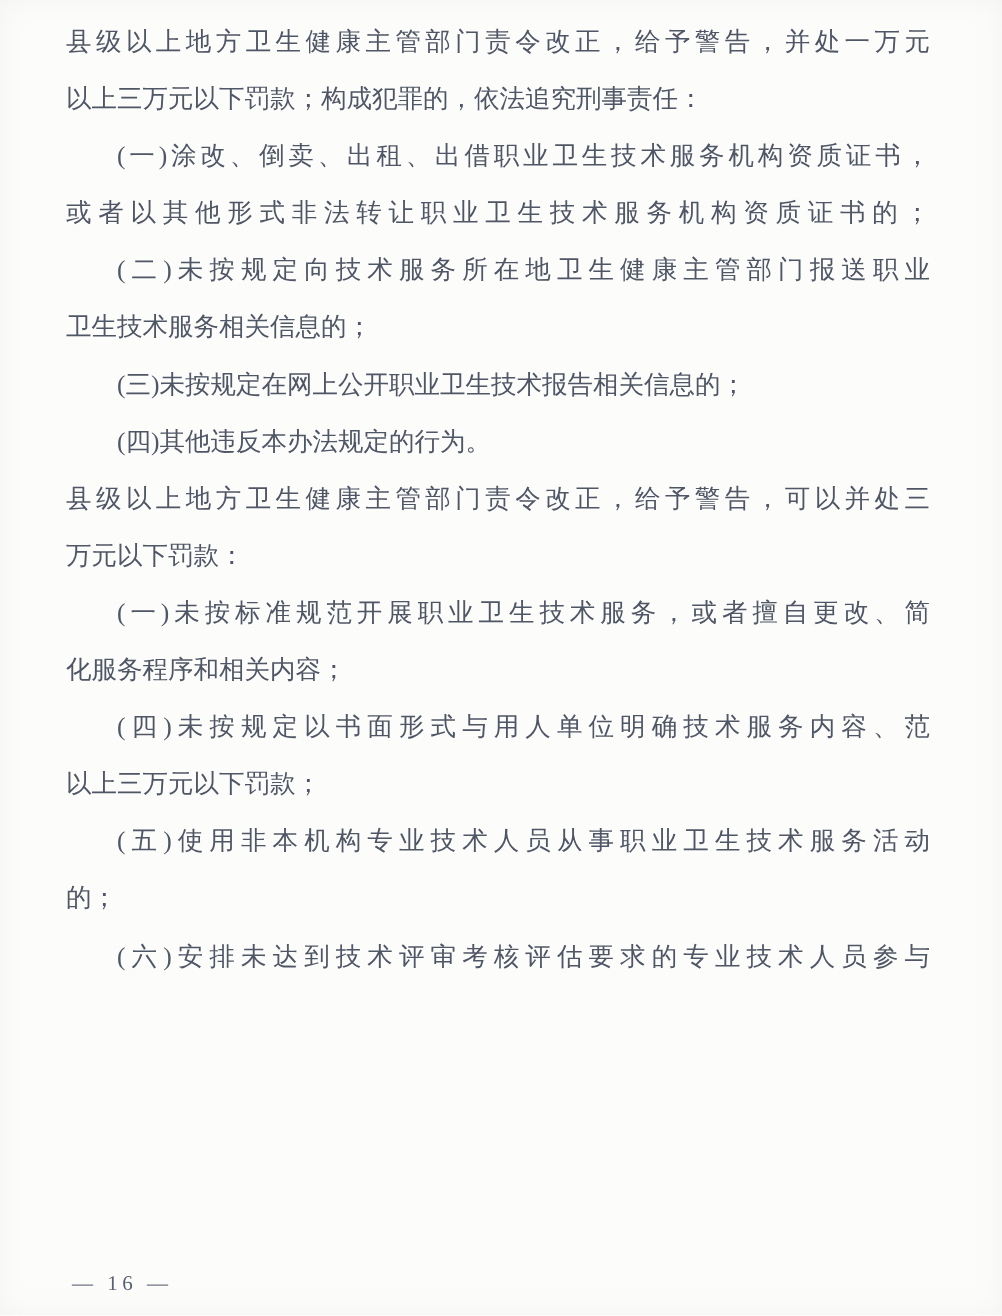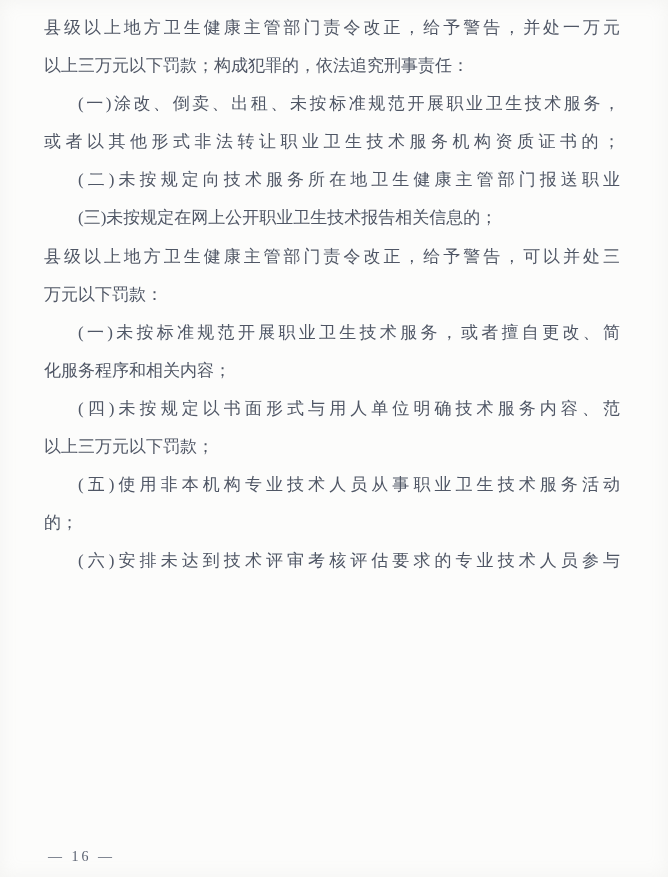--- a/index.html
+++ b/index.html
@@ -52,24 +52,26 @@
     font-family: "Liberation Serif", "DejaVu Serif", serif;
   }
 </style>
 </head>
 <body>
 
 <div class="page">
   <div class="doc-body" id="lines-container">
       <div class="line fill"><span>县级以上地方卫生健康主管部门责令改正，给予警告，并处一万元</span></div>
       <div class="line"><span>以上三万元以下罚款；构成犯罪的，依法追究刑事责任：</span></div>
-      <div class="line fill indent"><span>(一)涂改、倒卖、出租、未按标准规范开展职业卫生技术服务，</span></div>
+      <div class="line fill indent"><span>(一)涂改、倒卖、出租、出借职业卫生技术服务机构资质证书，</span></div>
       <div class="line fill"><span>或者以其他形式非法转让职业卫生技术服务机构资质证书的；</span></div>
       <div class="line fill indent"><span>(二)未按规定向技术服务所在地卫生健康主管部门报送职业</span></div>
+      <div class="line"><span>卫生技术服务相关信息的；</span></div>
       <div class="line indent"><span>(三)未按规定在网上公开职业卫生技术报告相关信息的；</span></div>
+      <div class="line indent"><span>(四)其他违反本办法规定的行为。</span></div>
       <div class="line fill"><span>县级以上地方卫生健康主管部门责令改正，给予警告，可以并处三</span></div>
       <div class="line"><span>万元以下罚款：</span></div>
       <div class="line fill indent"><span>(一)未按标准规范开展职业卫生技术服务，或者擅自更改、简</span></div>
       <div class="line"><span>化服务程序和相关内容；</span></div>
       <div class="line fill indent"><span>(四)未按规定以书面形式与用人单位明确技术服务内容、范</span></div>
       <div class="line"><span>以上三万元以下罚款；</span></div>
       <div class="line fill indent"><span>(五)使用非本机构专业技术人员从事职业卫生技术服务活动</span></div>
       <div class="line"><span>的；</span></div>
       <div class="line fill indent"><span>(六)安排未达到技术评审考核评估要求的专业技术人员参与</span></div>
     </div>

